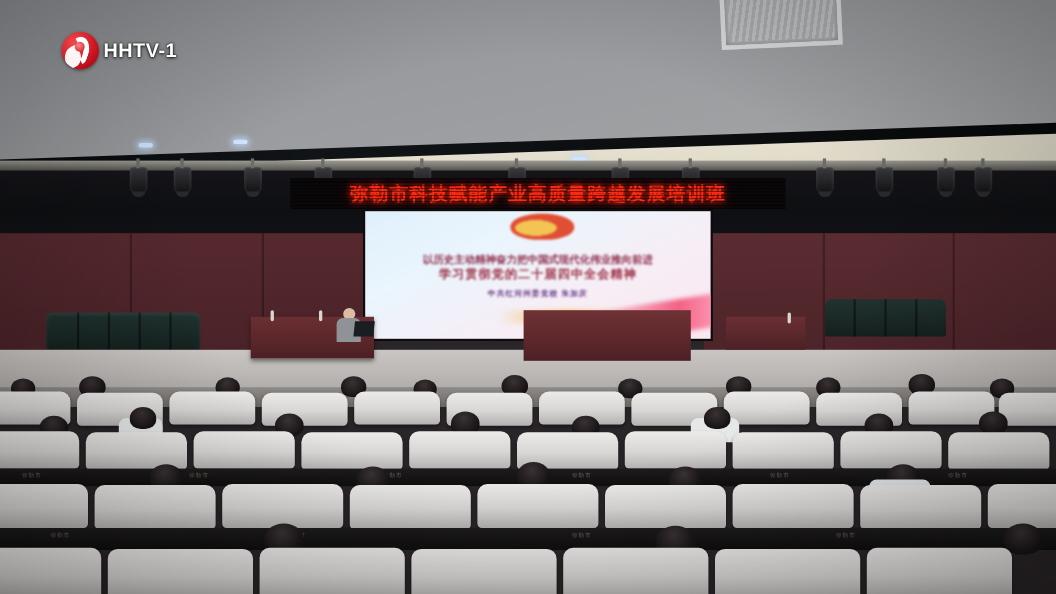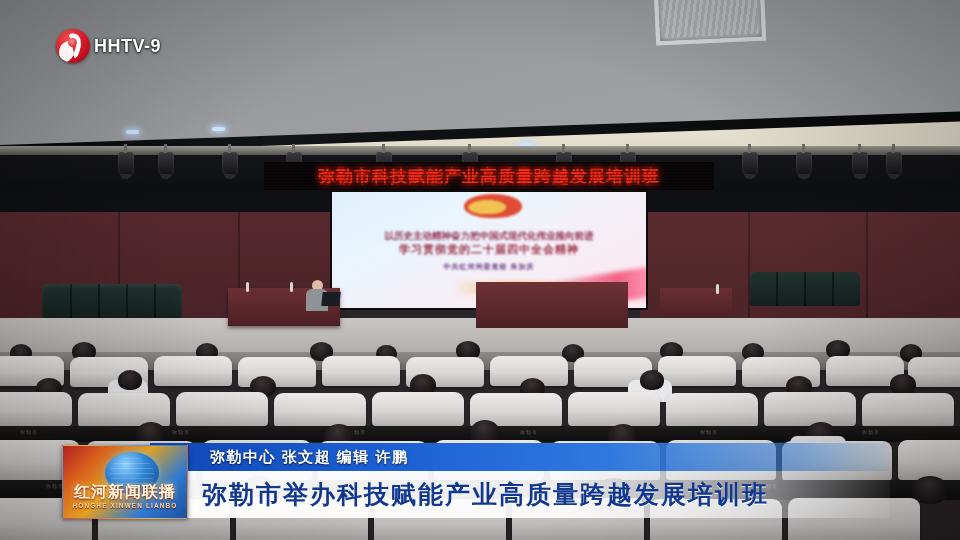--- a/index.html
+++ b/index.html
@@ -505,34 +505,17 @@
   </div>
 
   <div class="vignette"></div>
 
   <div class="hhtv-logo">
     <div class="hhtv-ball">
       <div class="swoosh2"></div>
       <div class="swoosh1"></div>
       <div class="dot"></div>
     </div>
-    <div class="hhtv-text">HHTV-9</div>
-  </div>
-
-  <div class="lower-third">
-
-    <div class="lt-credit">
-      <div class="lt-credit-text">弥勒中心 张文超 编辑 许鹏</div>
-    </div>
-
-    <div class="lt-headline">
-      <div class="lt-headline-text">弥勒市举办科技赋能产业高质量跨越发展培训班</div>
-    </div>
-
-    <div class="lt-badge">
-      <div class="globe"></div>
-      <div class="cn">红河新闻联播</div>
-      <div class="py">HONGHE XINWEN LIANBO</div>
-    </div>
-
-  </div>
+    <div class="hhtv-text">HHTV-1</div>
+  </div>
+
 
 </div>
 
 </body></html>

